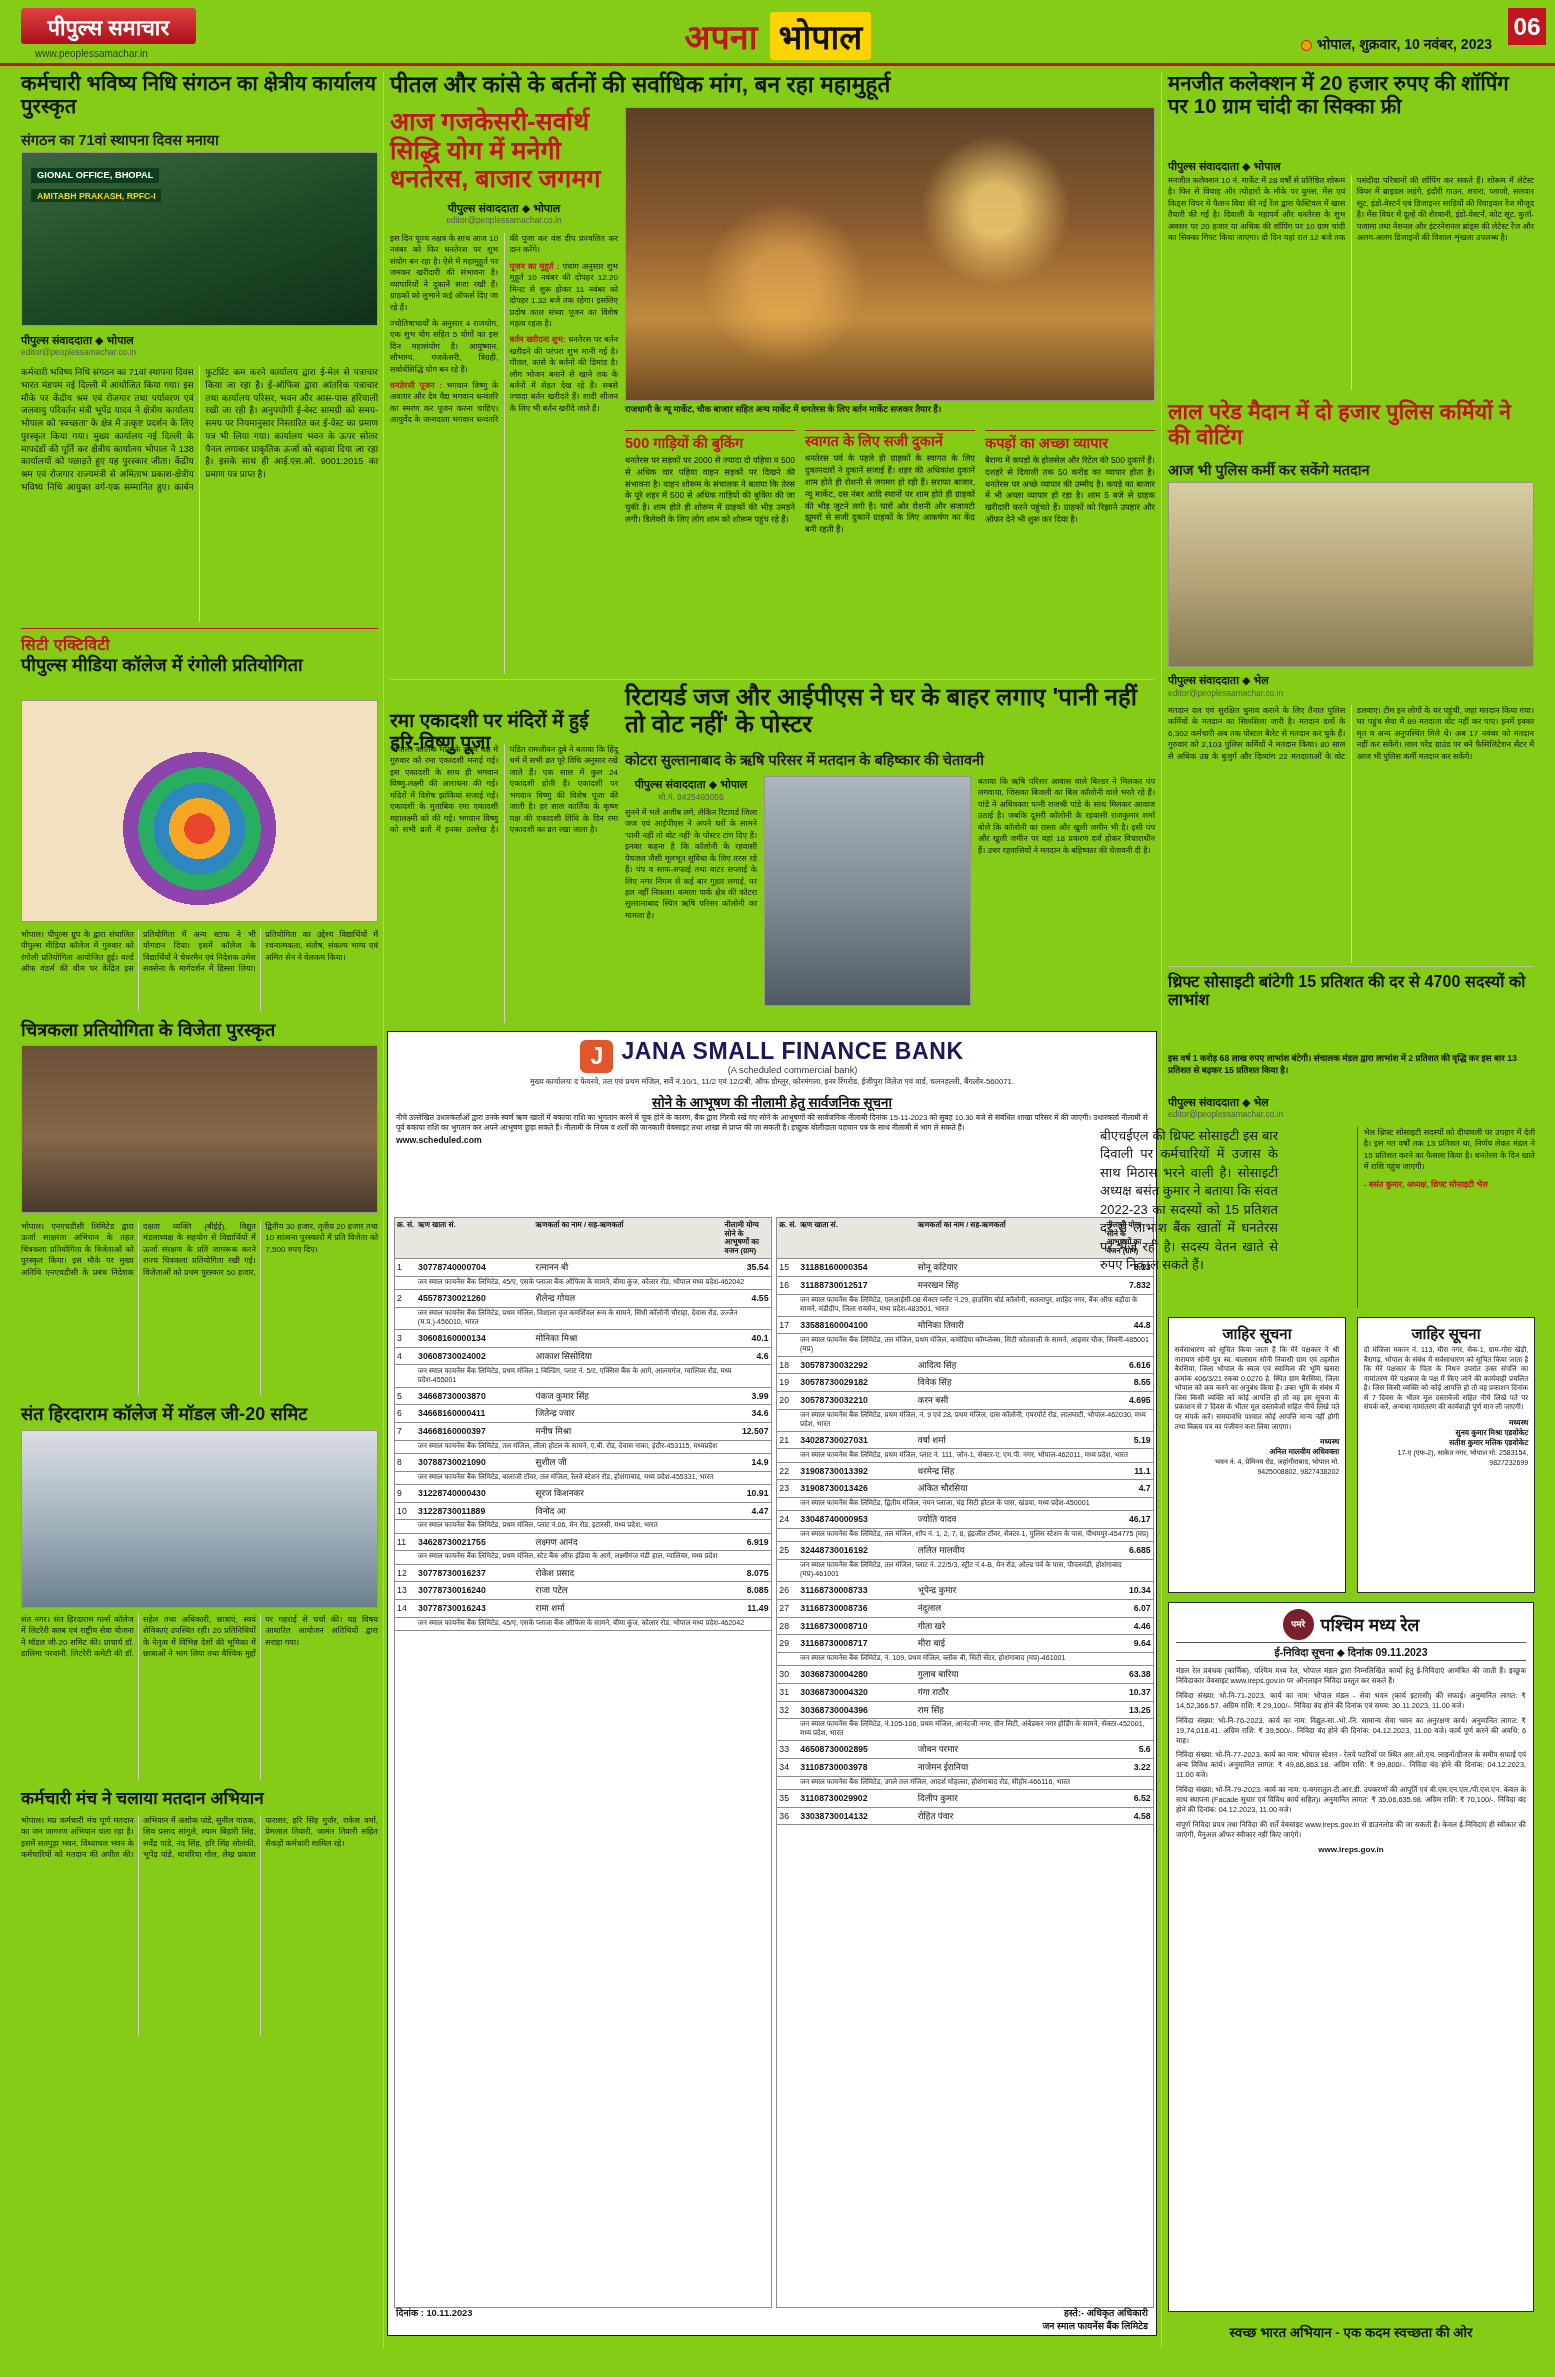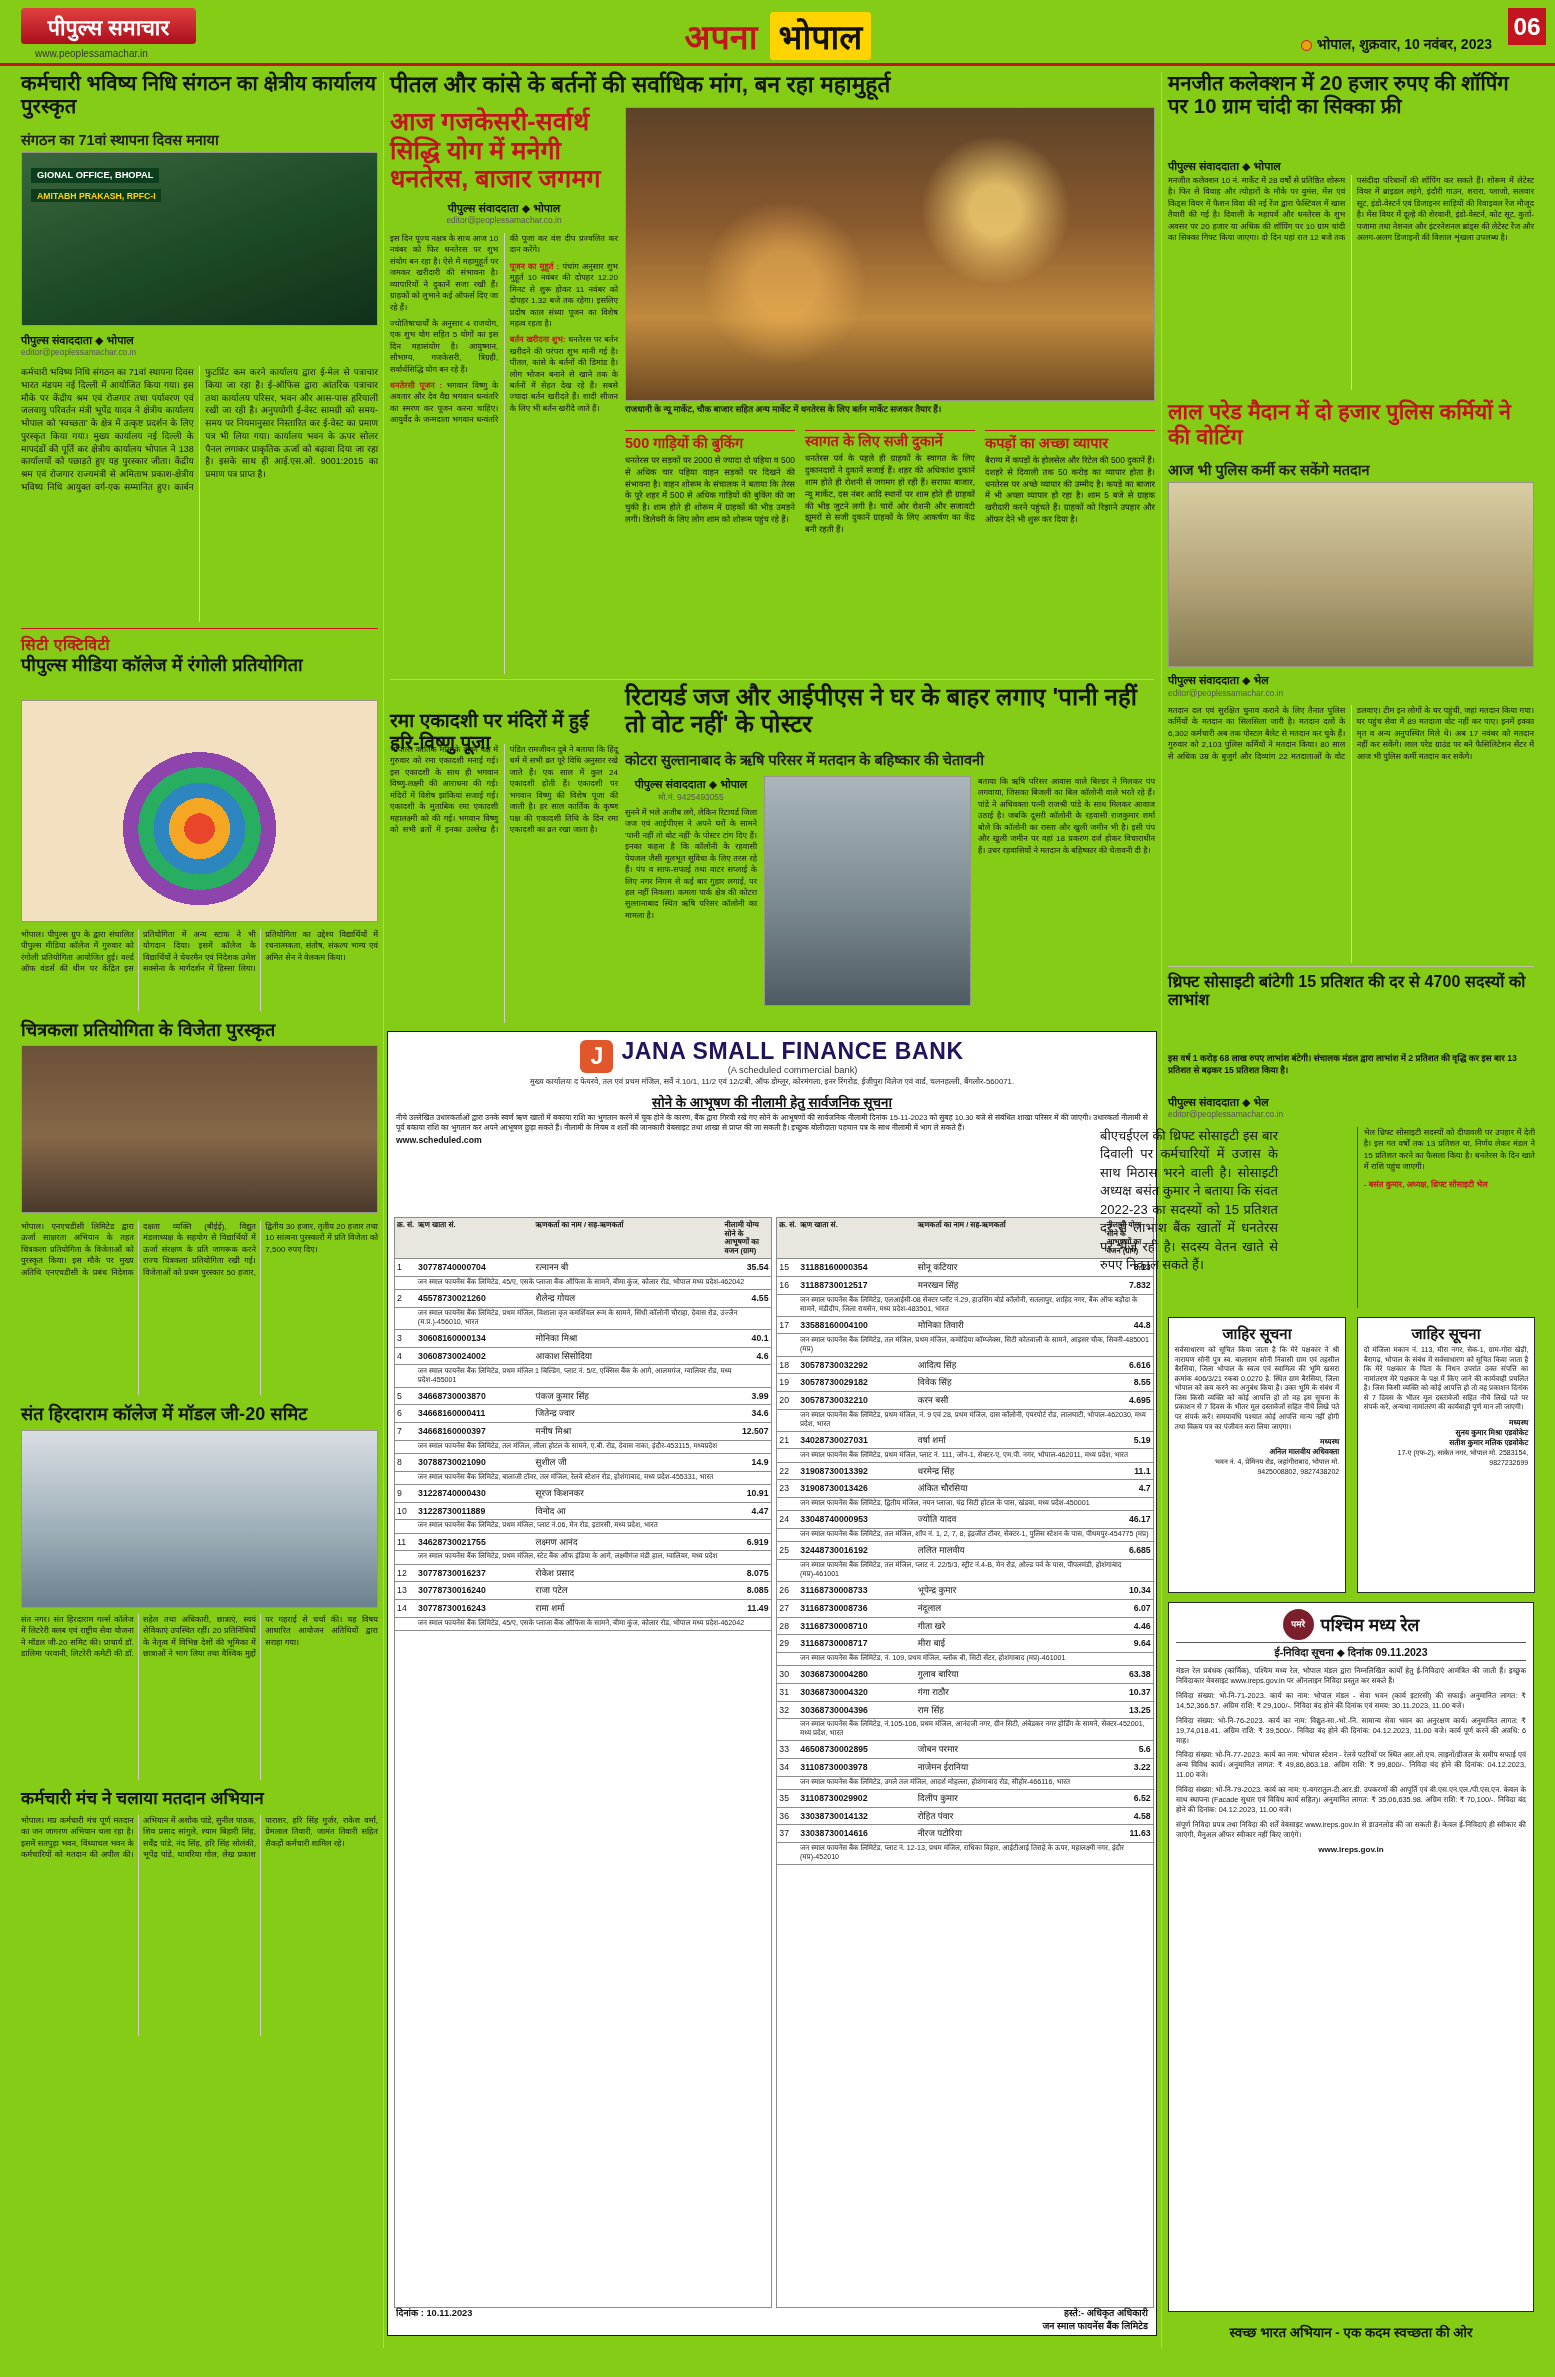--- a/index.html
+++ b/index.html
@@ -564,29 +564,20 @@
           <div>
             <div class="trow">
               <span class="tno">36</span>
               <span class="tacc">33038730014132</span>
               <span class="tname">रोहित पंवार</span>
               <span class="twt">4.58</span>
             </div>
 
           </div>
 
-          <div>
-            <div class="trow">
-              <span class="tno">37</span>
-              <span class="tacc">33038730014616</span>
-              <span class="tname">नीरज पटोरिया</span>
-              <span class="twt">11.63</span>
-            </div>
-            <div class="tbranch">जन स्माल फायनेंस बैंक लिमिटेड, प्लाट नं. 12-13, प्रथम मंजिल, राधिका विहार, आईटीआई तिराहे के ऊपर, महालक्ष्मी नगर, इंदौर (मप्र)-452010</div>
-          </div>
         </div>
     </div>
 
     <div class="ad-foot">
       <span>दिनांक : 10.11.2023</span>
       <span style="text-align:right;">
         <span>हस्ते:- अधिकृत अधिकारी</span><br>
         <span>जन स्माल फायनेंस बैंक लिमिटेड</span>
       </span>
     </div>

